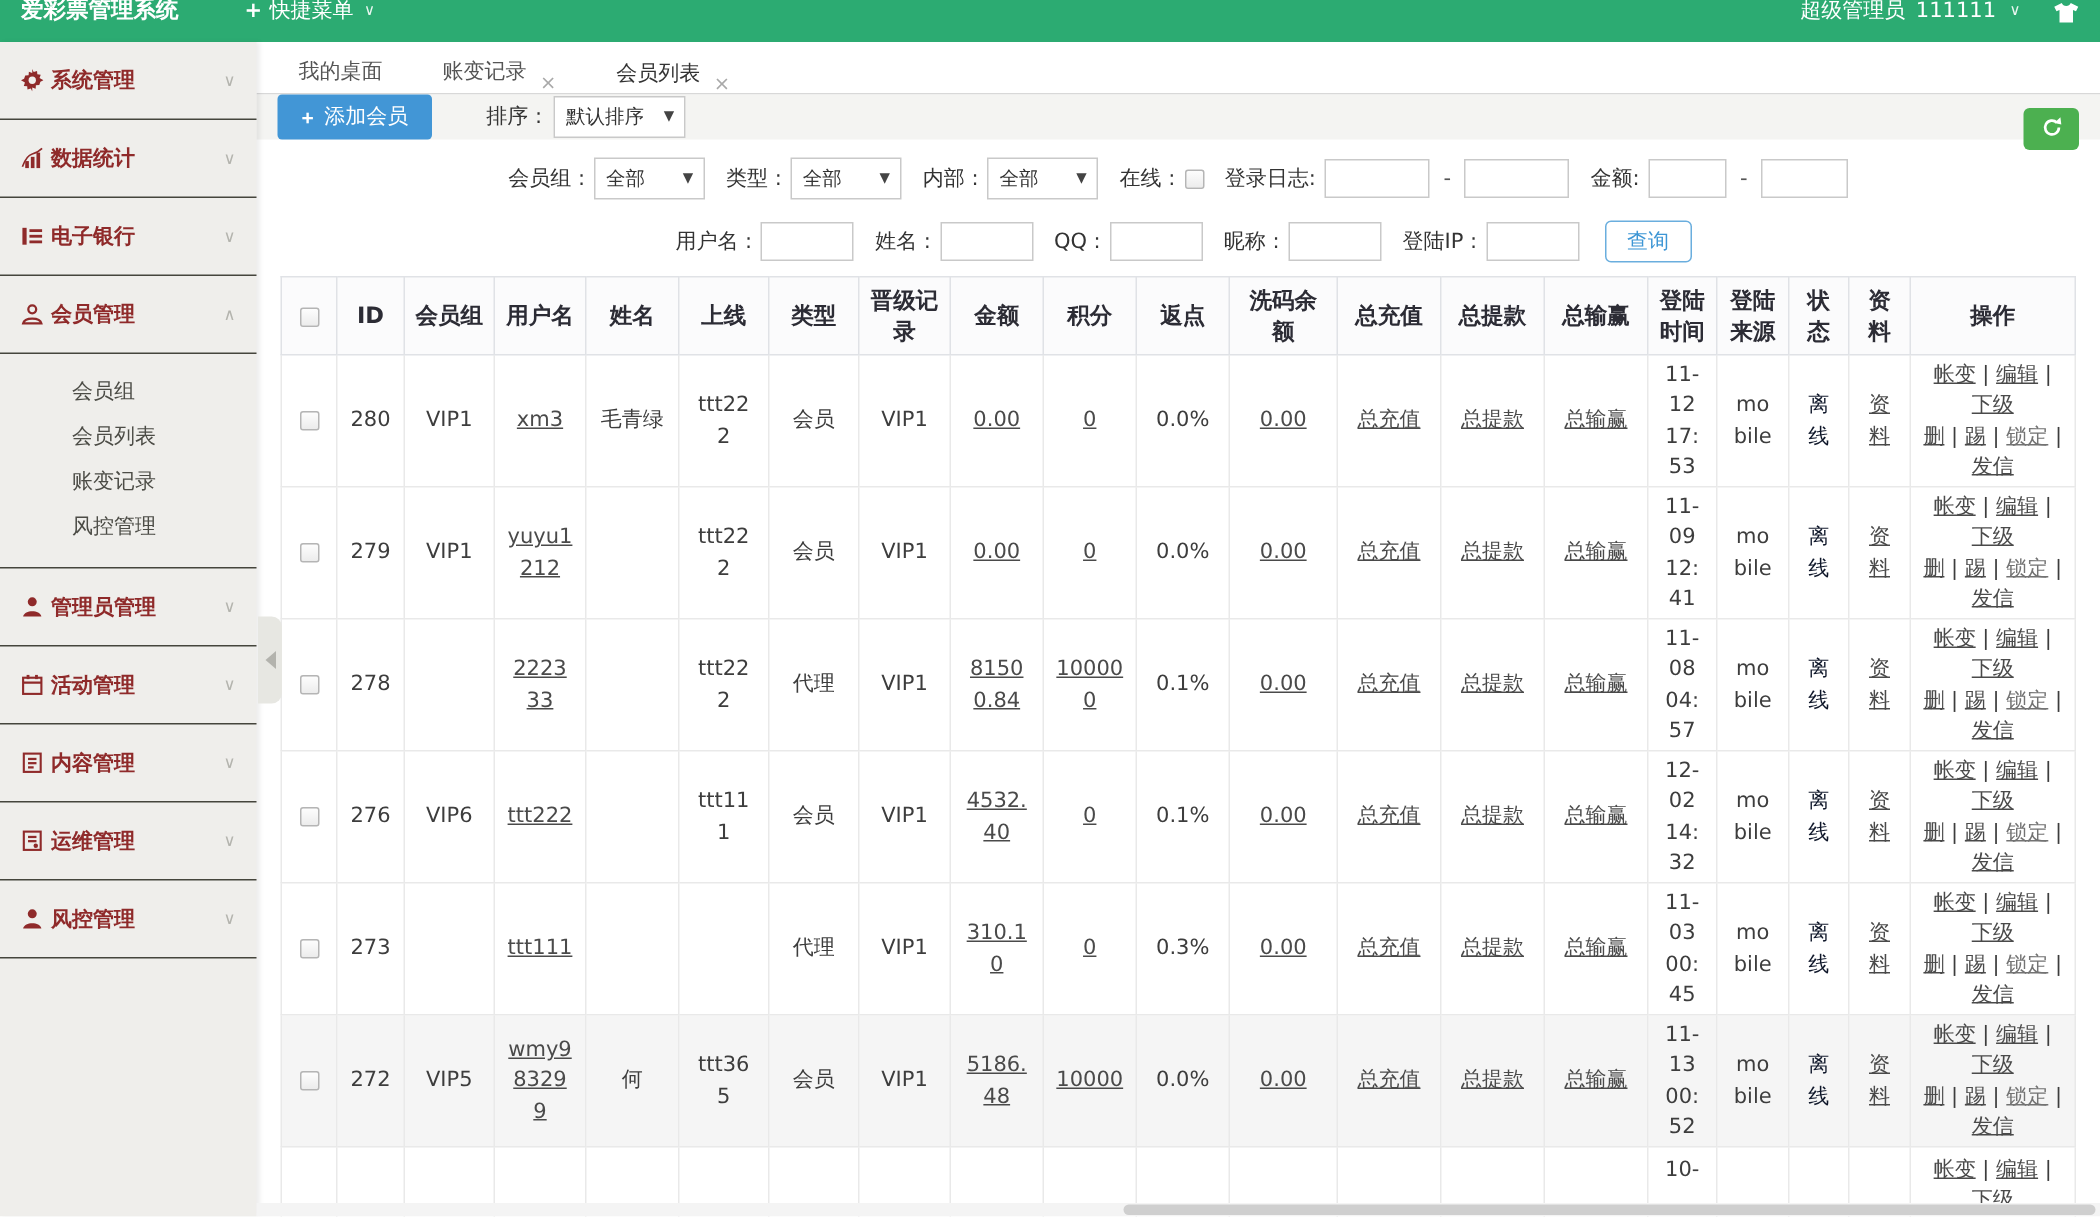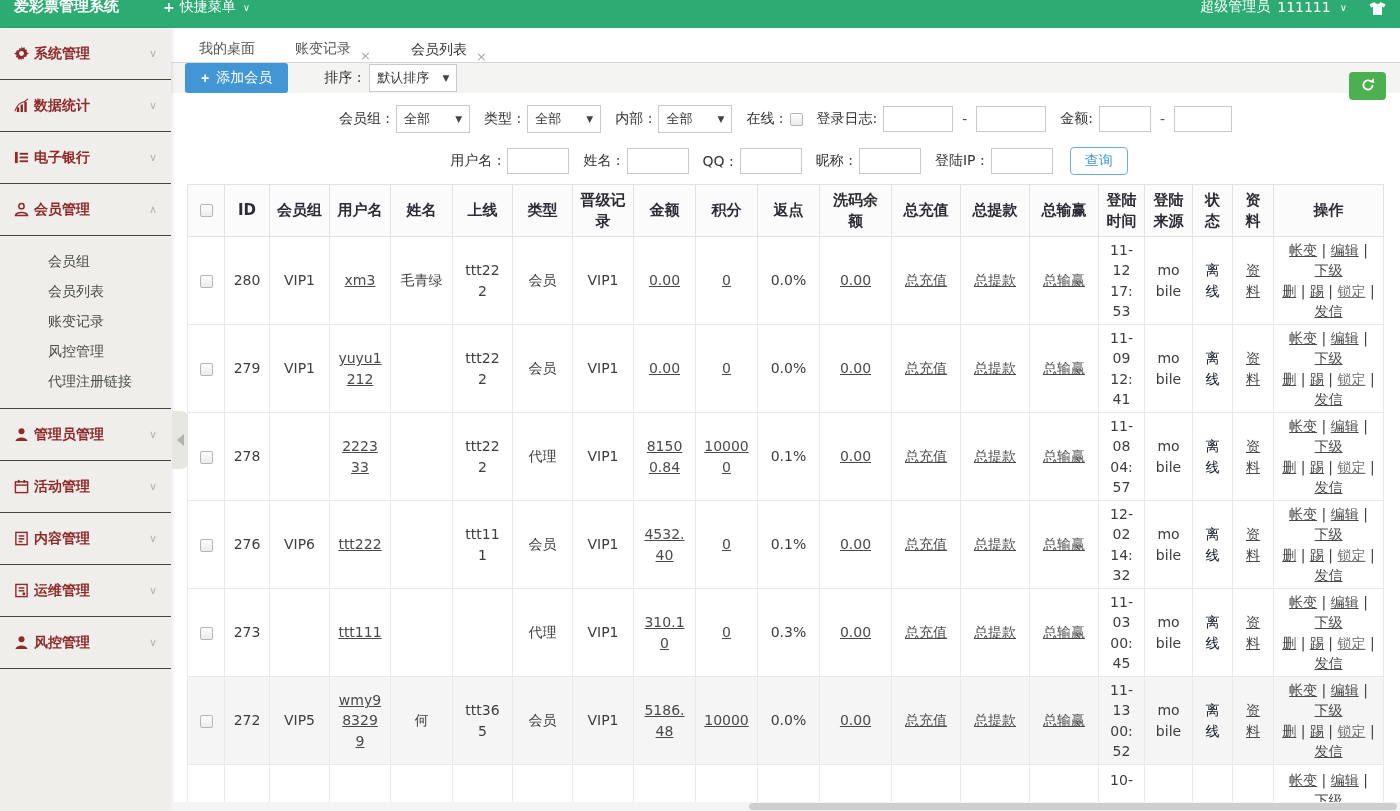--- a/index.html
+++ b/index.html
@@ -163,21 +163,20 @@
           </svg>
         </span>
         <span class="glabel">会员管理</span>
         <span class="gcaret">∧</span>
       </div>
       <div class="submenu">
         <div class="subitem">会员组</div>
         <div class="subitem">会员列表</div>
         <div class="subitem">账变记录</div>
         <div class="subitem">风控管理</div>
-        <div class="subitem">代理注册链接</div>
       </div>
       <div class="menu-group">
         <span class="gicon">
           <svg width="15" height="15" viewBox="0 0 16 16">
             <circle cx="8" cy="4.5" r="3.2" fill="#8f2a2a"></circle>
             <path d="M1.5 15c1-5 12-5 13 0z" fill="#8f2a2a"></path>
           </svg>
         </span>
         <span class="glabel">管理员管理</span>
         <span class="gcaret">∨</span>

